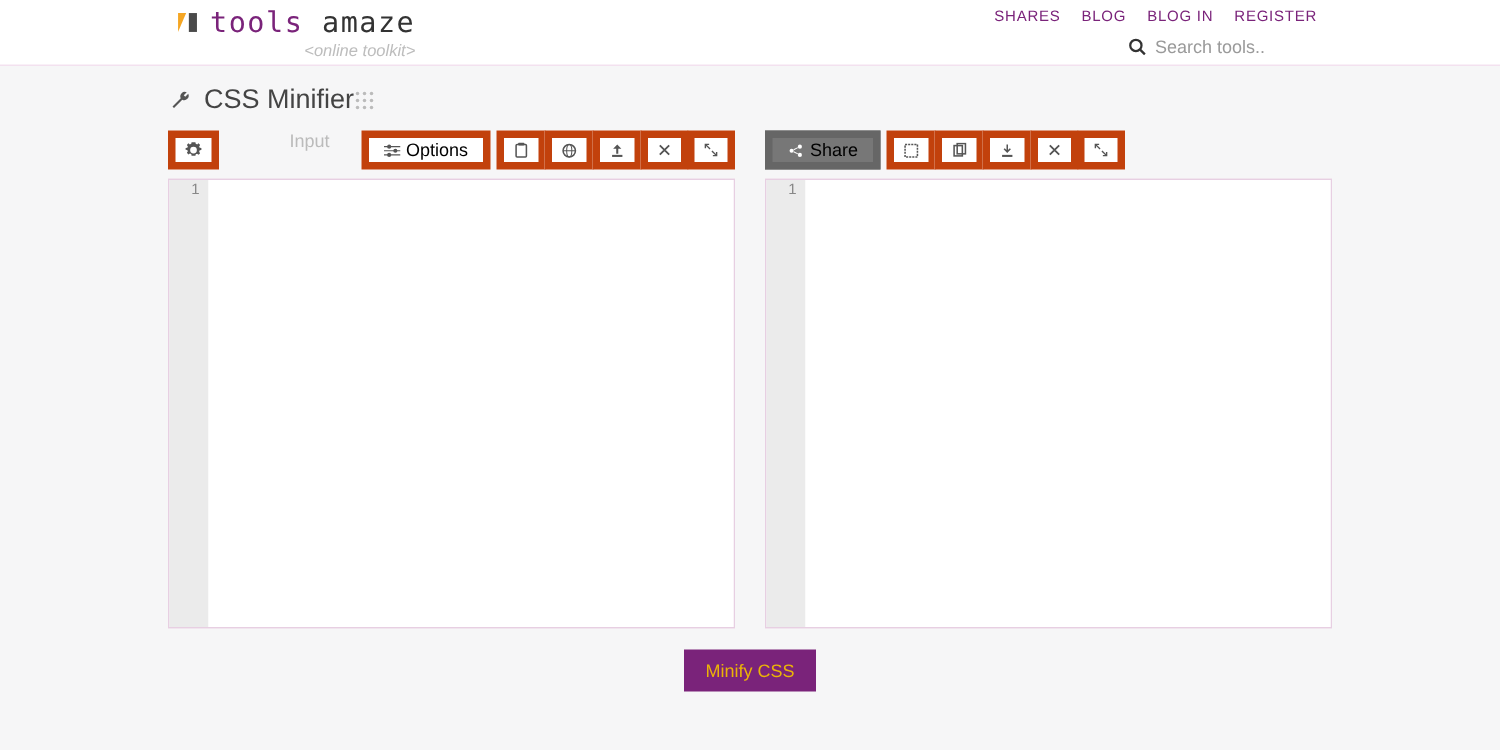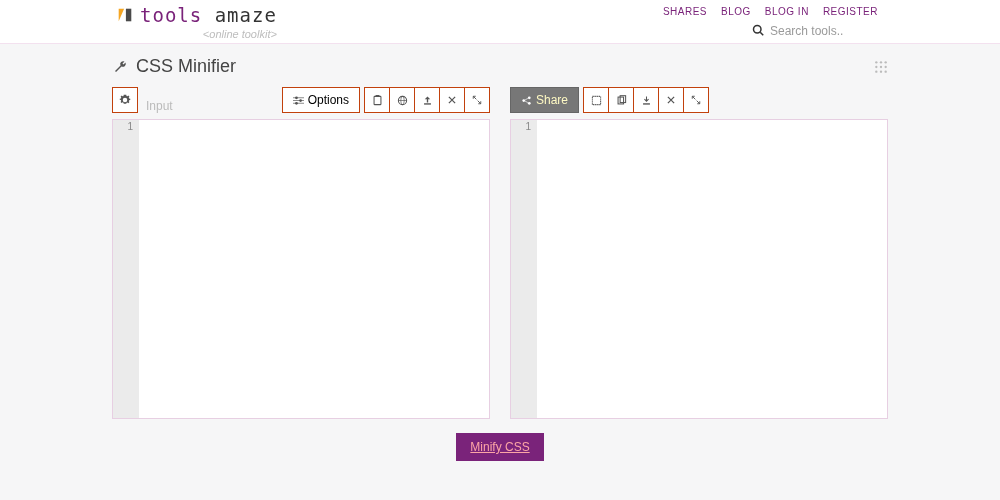--- a/index.html
+++ b/index.html
@@ -8,47 +8,47 @@
     .logo-wrap { display: flex; flex-direction: column; margin-left: 100px; }
     .logo-line { display: flex; align-items: center; gap: 6px; }
     .logo-mark { width: 18px; height: 18px; display: inline-flex; }
     .logo-text { font-size: 19px; letter-spacing: 1px; font-family: monospace; }
     .logo-text .w1 { color: #7a237a; }
     .logo-text .w2 { color: #333; margin-top: 36px; }
     .logo-sub { font-size: 11px; color: #bdbdbd; font-style: italic; margin-top: 2px; text-align: right; }
     .topbar .spacer { flex: 1; }
     .nav-links { display: flex; gap: 14px; font-size: 10px; letter-spacing: 0.5px; color: #7a237a; position: absolute; top: 6px; right: 122px; }
     .nav-links span { cursor: pointer; }
-    .search-wrap { display: flex; align-items: flex-start; gap: 6px; color: #666; position: absolute; top: 24px; right: 110px; }
+    .search-wrap { display: flex; align-items: center; gap: 6px; color: #666; position: absolute; top: 24px; right: 110px; }
     .search-input { border: none; outline: none; font-size: 12px; width: 120px; background: transparent; }
     .search-input::placeholder { color: #9a9a9a; }
 
     .container { width: 776px; margin: 0 auto; padding-top: 12px; }
-    .title-row { display: flex; align-items: center; justify-content: space-between; }
+    .title-row { display: flex; align-items: center; }
     .title-left { display: flex; align-items: center; gap: 8px; color: #444; }
     .title-left h1 { font-size: 18px; font-weight: 500; }
     .dots-icon { color: #bbb; }
 
     .panels { display: flex; gap: 20px; margin-top: 10px; }
     .panel { flex: 1; }
     .panel-toolbar { display: flex; align-items: center; gap: 4px; }
-    .btn { background: #fff; border: 1px solid #c2410c; height: 26px; min-width: 26px; padding: 0 6px; display: inline-flex; align-items: center; justify-content: center; font-size: 12px; cursor: pointer; }
+    .btn { background: #fff; border: 5px solid #c2410c; height: 26px; min-width: 26px; padding: 0 6px; display: inline-flex; align-items: center; justify-content: center; font-size: 12px; cursor: pointer; }
     .btn + .btn { margin-left: -1px; }
     .btn-group { display: inline-flex; }
     .btn-label { padding: 0 10px; }
-    .btn-share { background: #777; border-color: #666; color: #fef9c3; }
+    .btn-share { background: #777; border-color: #666; color: #000000; }
     .placeholder { color: #bbb; font-size: 12px; padding: 0 8px; flex: 1; }
-    .tb-left { display: flex; align-items: flex-end; flex: 1; }
+    .tb-left { display: flex; align-items: flex-start; flex: 1; gap: 39px; }
 
     .editor { border: 1px solid #e7cfe2; margin-top: 6px; height: 300px; display: flex; background: #fff; }
     .gutter { width: 26px; background: #ebebeb; text-align: right; padding: 0 6px; font-size: 10px; color: #888; line-height: 14px; }
     .code-area { flex: 1; background: #fff; }
 
     .action-row { display: flex; justify-content: center; margin-top: 14px; }
-    .primary-btn { background: #7a237a; color: #fca5a5; border: none; padding: 7px 14px; font-size: 12px; cursor: pointer; text-decoration: underline; }
+    .primary-btn { background: #7a237a; color: #eab308; border: none; padding: 7px 14px; font-size: 12px; cursor: pointer; }
     svg { display: block; }
   </style>
 </head>
 <body>
 
 <div class="topbar">
   <div class="logo-wrap">
     <div class="logo-line">
       <span class="logo-mark">
         <svg viewBox="0 0 20 20" width="18" height="18">

